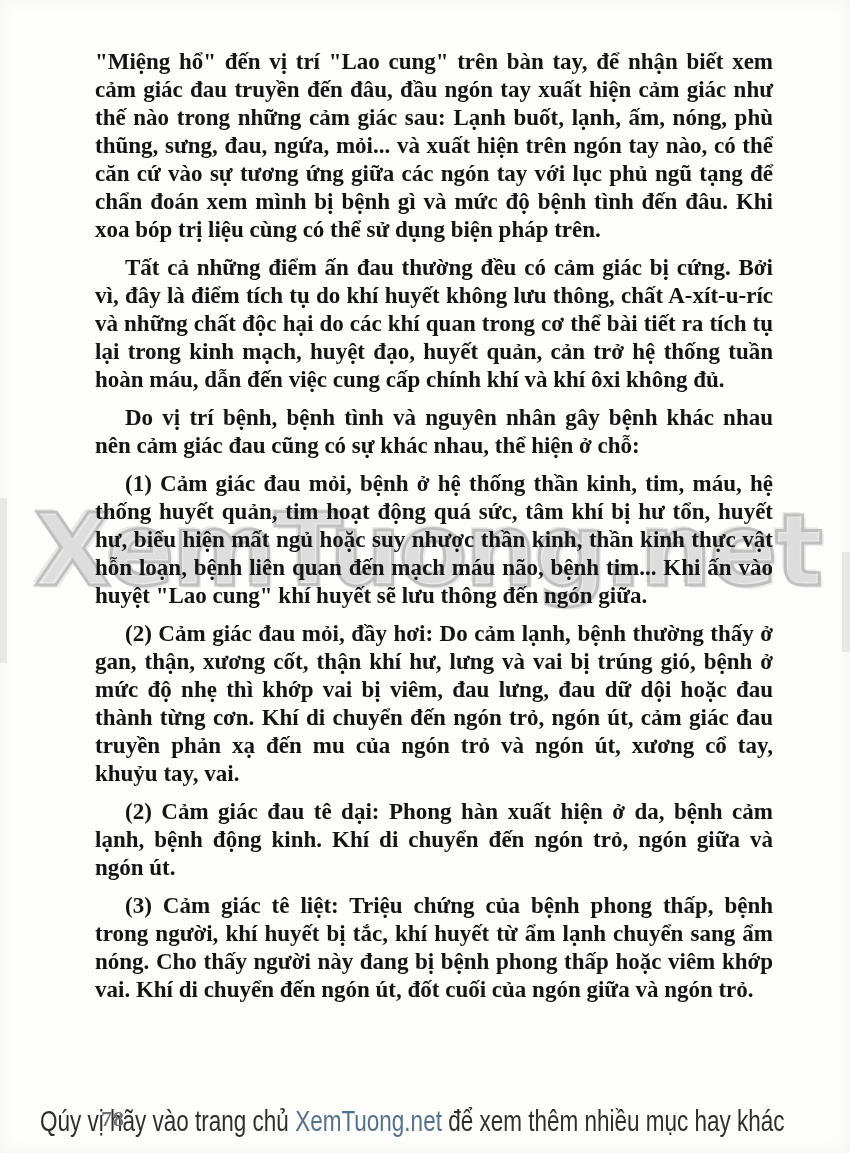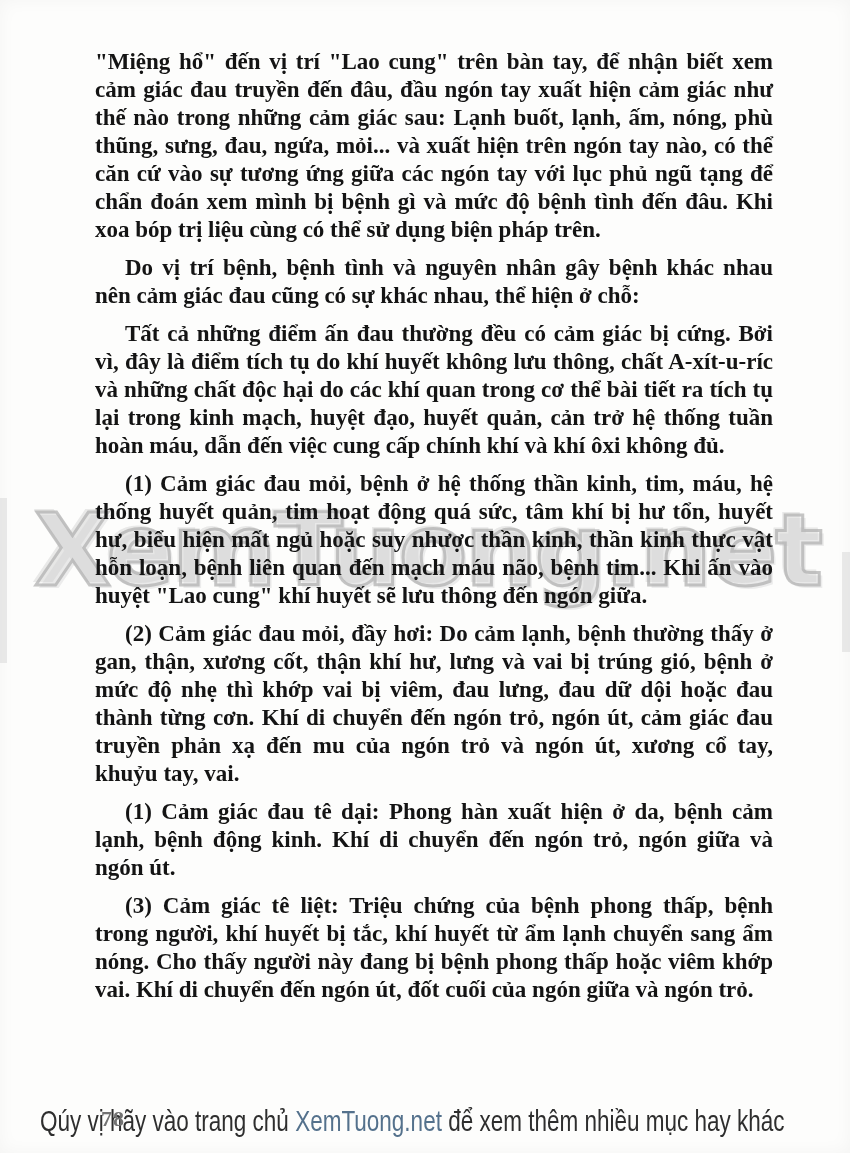--- a/index.html
+++ b/index.html
@@ -95,25 +95,25 @@
 <body>
 
 <div class="page">
 
   <div class="watermark">XemTuong.net</div>
   <div class="scan-strip left"></div>
   <div class="scan-strip right"></div>
 
   <div class="body-text">
     <p class="continued">"Miệng hổ" đến vị trí "Lao cung" trên bàn tay, để nhận biết xem cảm giác đau truyền đến đâu, đầu ngón tay xuất hiện cảm giác như thế nào trong những cảm giác sau: Lạnh buốt, lạnh, ấm, nóng, phù thũng, sưng, đau, ngứa, mỏi... và xuất hiện trên ngón tay nào, có thể căn cứ vào sự tương ứng giữa các ngón tay với lục phủ ngũ tạng để chẩn đoán xem mình bị bệnh gì và mức độ bệnh tình đến đâu. Khi xoa bóp trị liệu cùng có thể sử dụng biện pháp trên.</p>
+    <p>Tất cả những điểm ấn đau thường đều có cảm giác bị cứng. Bởi vì, đây là điểm tích tụ do khí huyết không lưu thông, chất A-xít-u-ríc và những chất độc hại do các khí quan trong cơ thể bài tiết ra tích tụ lại trong kinh mạch, huyệt đạo, huyết quản, cản trở hệ thống tuần hoàn máu, dẫn đến việc cung cấp chính khí và khí ôxi không đủ.</p>
     <p>Do vị trí bệnh, bệnh tình và nguyên nhân gây bệnh khác nhau nên cảm giác đau cũng có sự khác nhau, thể hiện ở chỗ:</p>
-    <p>Tất cả những điểm ấn đau thường đều có cảm giác bị cứng. Bởi vì, đây là điểm tích tụ do khí huyết không lưu thông, chất A-xít-u-ríc và những chất độc hại do các khí quan trong cơ thể bài tiết ra tích tụ lại trong kinh mạch, huyệt đạo, huyết quản, cản trở hệ thống tuần hoàn máu, dẫn đến việc cung cấp chính khí và khí ôxi không đủ.</p>
     <p>(1) Cảm giác đau mỏi, bệnh ở hệ thống thần kinh, tim, máu, hệ thống huyết quản, tim hoạt động quá sức, tâm khí bị hư tổn, huyết hư, biểu hiện mất ngủ hoặc suy nhược thần kinh, thần kinh thực vật hỗn loạn, bệnh liên quan đến mạch máu não, bệnh tim... Khi ấn vào huyệt "Lao cung" khí huyết sẽ lưu thông đến ngón giữa.</p>
     <p>(2) Cảm giác đau mỏi, đầy hơi: Do cảm lạnh, bệnh thường thấy ở gan, thận, xương cốt, thận khí hư, lưng và vai bị trúng gió, bệnh ở mức độ nhẹ thì khớp vai bị viêm, đau lưng, đau dữ dội hoặc đau thành từng cơn. Khí di chuyển đến ngón trỏ, ngón út, cảm giác đau truyền phản xạ đến mu của ngón trỏ và ngón út, xương cổ tay, khuỷu tay, vai.</p>
-    <p>(1) Cảm giác đau tê dại: Phong hàn xuất hiện ở da, bệnh cảm lạnh, bệnh động kinh. Khí di chuyển đến ngón trỏ, ngón giữa và ngón út.</p>
+    <p>(2) Cảm giác đau tê dại: Phong hàn xuất hiện ở da, bệnh cảm lạnh, bệnh động kinh. Khí di chuyển đến ngón trỏ, ngón giữa và ngón út.</p>
     <p>(3) Cảm giác tê liệt: Triệu chứng của bệnh phong thấp, bệnh trong người, khí huyết bị tắc, khí huyết từ ẩm lạnh chuyển sang ẩm nóng. Cho thấy người này đang bị bệnh phong thấp hoặc viêm khớp vai. Khí di chuyển đến ngón út, đốt cuối của ngón giữa và ngón trỏ.</p>
   </div>
 
   <div class="footer">
     <span>Qúy vị hãy vào trang chủ </span><span class="site">XemTuong.net</span><span> để xem thêm nhiều mục hay khác</span>
   </div>
 
   <div class="page-number">78</div>
 
 </div>

